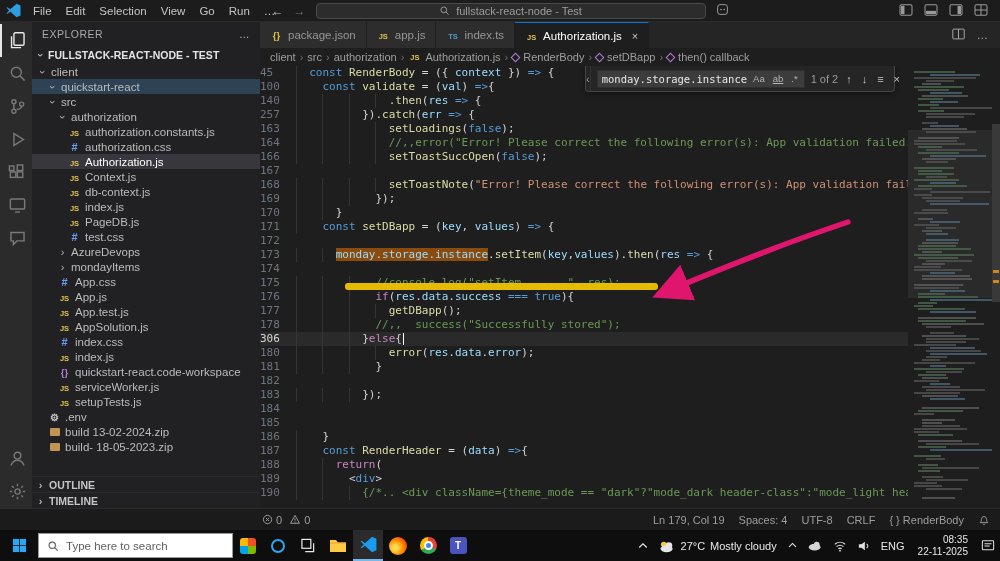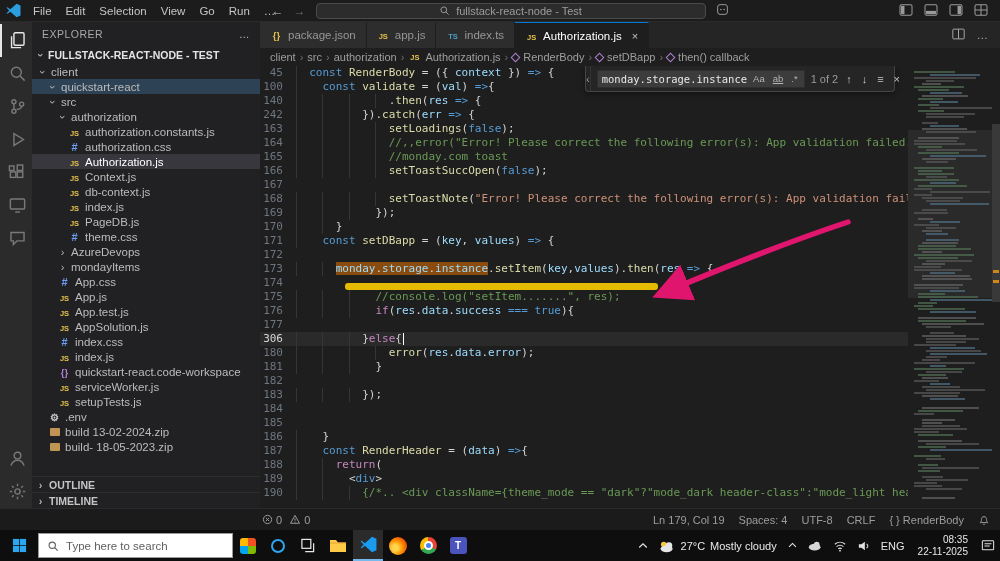--- a/index.html
+++ b/index.html
@@ -58,21 +58,21 @@
   .tab .close{margin-left:5px;font-size:11px;color:#c5c5c5}
   .tab-actions{margin-left:auto;display:flex;align-items:center;gap:12px;padding:0 12px;color:#a8a8a8}
   .breadcrumbs{height:18px;display:flex;align-items:center;gap:4px;font-size:11px;color:#9f9f9f;padding:0 10px;flex:none;white-space:nowrap}
   .bc-sep{color:#6f6f6f;font-size:11px}
   .bc-item{display:flex;align-items:center;gap:4px;cursor:pointer}
 
   .codewrap{flex:1;position:relative;overflow:hidden;background:#1e1e1e}
   .code{position:absolute;inset:0;font-family:"DejaVu Sans Mono",monospace;font-size:11px;line-height:14px}
   .code-line{height:14px;display:flex;white-space:pre}
   .code-line.current{background:rgba(255,255,255,.055)}
-  .lnum{width:36px;flex:none;text-align:right;padding-right:13px;color:#6e7681;user-select:none}
+  .lnum{width:36px;flex:none;padding-right:13px;color:#6e7681;user-select:none}
   .current .lnum{color:#d7d7d7}
   .ltext{white-space:pre}
   .indent{display:inline-block;height:14px;vertical-align:top;background-image:repeating-linear-gradient(to right,#353535 0 1px,transparent 1px 4ch)}
   .k{color:#569cd6}.c{color:#c586c0}.f{color:#dcdcaa}.v{color:#9cdcfe}.s{color:#ce9178}.m{color:#6a9955}.p{color:#d4d4d4}
   .hl{background:var(--match-bg)}
   .cursor{display:inline-block;width:1px;height:12px;background:#ffffff;margin-left:1px;vertical-align:middle}
 
   
   .minimap{position:absolute;top:0;right:8px;width:84px;height:100%;background:#1e1e1e;padding:2px 4px;z-index:10}
   .mm-row{height:2px;margin-bottom:1px;opacity:.75}
@@ -283,21 +283,21 @@
           <div class="tree-row" style="padding-left: 36px;">
             <span><span class="fi fi-js">JS</span></span>
             <span>index.js</span>
           </div>
           <div class="tree-row" style="padding-left: 36px;">
             <span><span class="fi fi-js">JS</span></span>
             <span>PageDB.js</span>
           </div>
           <div class="tree-row" style="padding-left: 36px;">
             <span><span class="fi fi-css">#</span></span>
-            <span>theme.css</span>
+            <span>test.css</span>
           </div>
           <div class="tree-row" style="padding-left: 26px;">
             <span class="chev">›</span>
             <span>AzureDevops</span>
           </div>
           <div class="tree-row" style="padding-left: 26px;">
             <span class="chev">›</span>
             <span>mondayItems</span>
           </div>
           <div class="tree-row" style="padding-left: 26px;">
@@ -426,36 +426,36 @@
             <span class="method-icon"></span>
             <span>then() callback</span>
           </span>
         </div>
 
       <div class="codewrap">
         <div class="code" id="code">
             <div class="code-line"><span class="lnum">45</span><span class="ltext"><span class="indent" style="width: 2ch;"></span><span class="k">const </span><span class="f">RenderBody</span><span class="p"> = </span><span class="p">({ </span><span class="v">context</span><span class="p"> }) </span><span class="k">=&gt;</span><span class="p"> {</span></span></div>
             <div class="code-line"><span class="lnum">100</span><span class="ltext"><span class="indent" style="width: 4ch;"></span><span class="k">const </span><span class="f">validate</span><span class="p"> = (</span><span class="v">val</span><span class="p">) </span><span class="k">=&gt;</span><span class="p">{</span></span></div>
             <div class="code-line"><span class="lnum">140</span><span class="ltext"><span class="indent" style="width: 14ch;"></span><span class="p">.</span><span class="f">then</span><span class="p">(</span><span class="v">res</span><span class="p"> </span><span class="k">=&gt;</span><span class="p"> {</span></span></div>
-            <div class="code-line"><span class="lnum">242</span><span class="ltext"><span class="indent" style="width: 10ch;"></span><span class="p">}).</span><span class="f">catch</span><span class="p">(</span><span class="v">err</span><span class="p"> </span><span class="k">=&gt;</span><span class="p"> {</span></span></div>
+            <div class="code-line"><span class="lnum">257</span><span class="ltext"><span class="indent" style="width: 10ch;"></span><span class="p">}).</span><span class="f">catch</span><span class="p">(</span><span class="v">err</span><span class="p"> </span><span class="k">=&gt;</span><span class="p"> {</span></span></div>
             <div class="code-line"><span class="lnum">163</span><span class="ltext"><span class="indent" style="width: 14ch;"></span><span class="f">setLoadings</span><span class="p">(</span><span class="k">false</span><span class="p">);</span></span></div>
             <div class="code-line"><span class="lnum">164</span><span class="ltext"><span class="indent" style="width: 14ch;"></span><span class="m">//,,error("Error! Please correct the following error(s): App validation failed. Azure D</span></span></div>
-            <div class="code-line"><span class="lnum">165</span><span class="ltext"><span class="indent" style="width: 14ch;"></span><span class="m">//monday.com toast</span></span></div>
             <div class="code-line"><span class="lnum">166</span><span class="ltext"><span class="indent" style="width: 14ch;"></span><span class="f">setToastSuccOpen</span><span class="p">(</span><span class="k">false</span><span class="p">);</span></span></div>
             <div class="code-line"><span class="lnum">167</span></div>
             <div class="code-line"><span class="lnum">168</span><span class="ltext"><span class="indent" style="width: 14ch;"></span><span class="f">setToastNote</span><span class="p">(</span><span class="s">"Error! Please correct the following error(s): App validation failed. Azur</span></span></div>
             <div class="code-line"><span class="lnum">169</span><span class="ltext"><span class="indent" style="width: 12ch;"></span><span class="p">});</span></span></div>
             <div class="code-line"><span class="lnum">170</span><span class="ltext"><span class="indent" style="width: 6ch;"></span><span class="p">}</span></span></div>
             <div class="code-line"><span class="lnum">171</span><span class="ltext"><span class="indent" style="width: 4ch;"></span><span class="k">const </span><span class="f">setDBapp</span><span class="p"> = (</span><span class="v">key</span><span class="p">, </span><span class="v">values</span><span class="p">) </span><span class="k">=&gt;</span><span class="p"> {</span></span></div>
             <div class="code-line"><span class="lnum">172</span><span class="ltext"></span></div>
             <div class="code-line"><span class="lnum">173</span><span class="ltext"><span class="indent" style="width: 6ch;"></span><span class="v hl">monday</span><span class="p hl">.</span><span class="v hl">storage</span><span class="p hl">.</span><span class="v hl">instance</span><span class="p">.</span><span class="f">setItem</span><span class="p">(</span><span class="v">key</span><span class="p">,</span><span class="v">values</span><span class="p">).</span><span class="f">then</span><span class="p">(</span><span class="v">res</span><span class="p"> </span><span class="k">=&gt;</span><span class="p"> {</span></span></div>
             <div class="code-line"><span class="lnum">174</span><span class="ltext"></span></div>
             <div class="code-line"><span class="lnum">175</span><span class="ltext"><span class="indent" style="width: 12ch;"></span><span class="m">//console.log("setItem.......", res);</span></span></div>
             <div class="code-line"><span class="lnum">176</span><span class="ltext"><span class="indent" style="width: 12ch;"></span><span class="c">if</span><span class="p">(</span><span class="v">res</span><span class="p">.</span><span class="v">data</span><span class="p">.</span><span class="v">success</span><span class="p"> </span><span class="k">===</span><span class="p"> </span><span class="k">true</span><span class="p">){</span></span></div>
-            <div class="code-line"><span class="lnum">177</span></div>
+            <div class="code-line"><span class="lnum">177</span><span class="ltext"><span class="indent" style="width: 14ch;"></span><span class="f">getDBapp</span><span class="p">();</span></span></div>
+            <div class="code-line"><span class="lnum">178</span><span class="ltext"><span class="indent" style="width: 12ch;"></span><span class="m">//,,  success("Successfully stored");</span></span></div>
             <div class="code-line current"><span class="lnum">306</span><span class="ltext"><span class="indent" style="width: 10ch;"></span><span class="p">}</span><span class="c">else</span><span class="p">{</span><span class="cursor"></span></span></div>
             <div class="code-line"><span class="lnum">180</span><span class="ltext"><span class="indent" style="width: 14ch;"></span><span class="f">error</span><span class="p">(</span><span class="v">res</span><span class="p">.</span><span class="v">data</span><span class="p">.</span><span class="v">error</span><span class="p">);</span></span></div>
             <div class="code-line"><span class="lnum">181</span><span class="ltext"><span class="indent" style="width: 12ch;"></span><span class="p">}</span></span></div>
             <div class="code-line"><span class="lnum">182</span><span class="ltext"></span></div>
             <div class="code-line"><span class="lnum">183</span><span class="ltext"><span class="indent" style="width: 10ch;"></span><span class="p">});</span></span></div>
             <div class="code-line"><span class="lnum">184</span><span class="ltext"></span></div>
             <div class="code-line"><span class="lnum">185</span><span class="ltext"></span></div>
             <div class="code-line"><span class="lnum">186</span><span class="ltext"><span class="indent" style="width: 4ch;"></span><span class="p">}</span></span></div>
             <div class="code-line"><span class="lnum">187</span><span class="ltext"><span class="indent" style="width: 4ch;"></span><span class="k">const </span><span class="f">RenderHeader</span><span class="p"> = (</span><span class="v">data</span><span class="p">) </span><span class="k">=&gt;</span><span class="p">{</span></span></div>
             <div class="code-line"><span class="lnum">188</span><span class="ltext"><span class="indent" style="width: 6ch;"></span><span class="c">return</span><span class="p">(</span></span></div>

